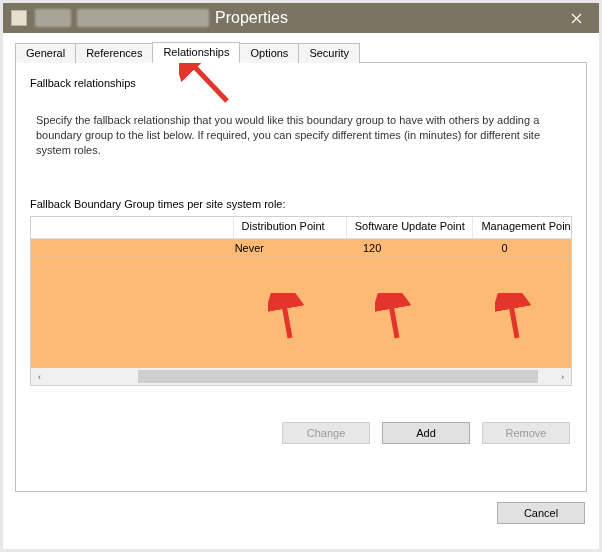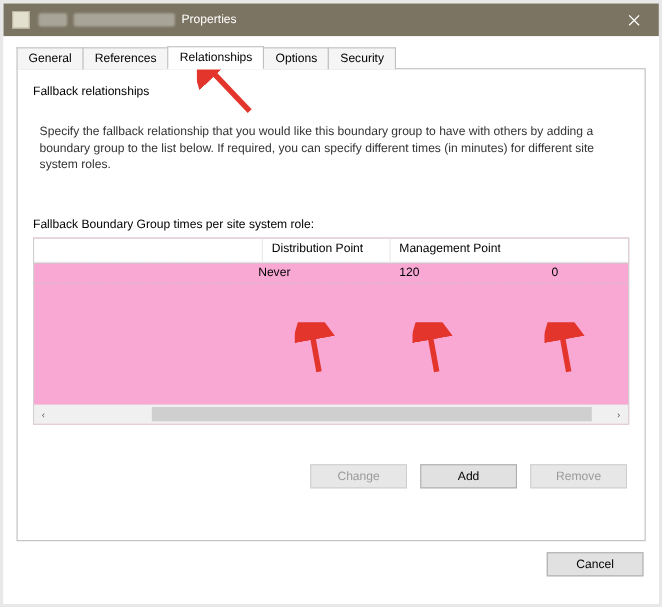--- a/index.html
+++ b/index.html
@@ -15,21 +15,21 @@
     overflow: hidden;
     border: 3px solid #e8e8e8;
   }
   .titlebar {
     height: 30px;
     background: #7b7462;
     color: #fff;
     display: flex;
     align-items: center;
     padding: 0 0 0 8px;
-    font-size: 11px;
+    font-size: 16px;
   }
   .titlebar .app-icon {
     width: 16px; height: 16px;
     background: #e4e0d0;
     border: 1px solid #b8b4a0;
     margin-right: 8px;
   }
   .titlebar .title-text { flex: 0 0 auto; display:flex; align-items:center; gap:6px;}
   .titlebar .title-text .blur { background: rgba(255,255,255,0.35); color: transparent; border-radius:2px; padding:0 2px; filter: blur(1px);}
   .titlebar .spacer { flex: 1; }
@@ -116,21 +116,21 @@
   }
   .filter-wrap .search-icon {
     position: absolute; right: 4px; top: 3px;
     width: 14px; height: 14px;
     color: #888;
   }
 
   .grid-wrap {
     border: 1px solid #d0d0d0;
     height: 170px;
-    background: #f9a8d4;
+    background: #fdba74;
     display: flex;
     flex-direction: column;
   }
   .grid-head {
     display: flex;
     height: 22px;
     background: #fff;
     border-bottom: 1px solid #e0e0e0;
   }
   .grid-head .col {
@@ -255,20 +255,21 @@
     <div class="section-label">Fallback relationships</div>
     <div class="desc">Specify the fallback relationship that you would like this boundary group to have with others by adding a boundary group to the list below. If required, you can specify different times (in minutes) for different site system roles.</div>
 
     <div class="subheader">Fallback Boundary Group times per site system role:</div>
 
 
     <div class="grid-wrap">
       <div class="grid-head">
         <div class="col c0"></div>
         <div class="col c1">Distribution Point</div>
+        <div class="col c2">Software Update Point</div>
         <div class="col c3">Management Point</div>
       </div>
       <div class="grid-body">
         <div class="grid-row">
           <div class="cell c0"></div>
           <div class="cell c1">Never</div>
           <div class="cell c2">120</div>
           <div class="cell c3">0</div>
         </div>
       </div>

